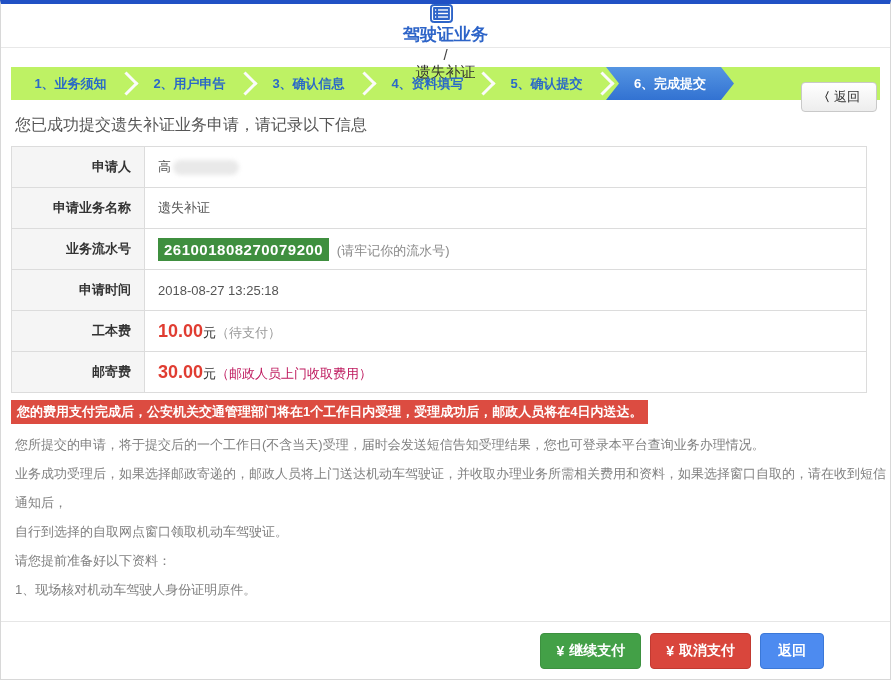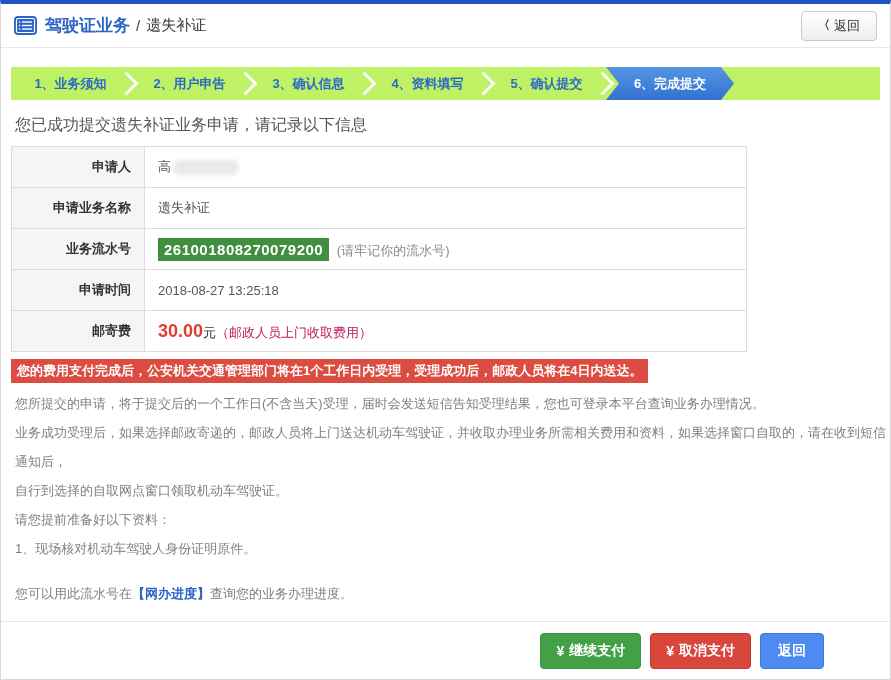--- a/index.html
+++ b/index.html
@@ -3,21 +3,21 @@
 <meta charset="utf-8">
 <style>
   * { margin:0; padding:0; box-sizing:border-box; }
   html,body { background:#fff; }
   body { width:891px; height:680px; font-family:"Liberation Sans","DejaVu Sans",sans-serif; }
   .page {
     position:relative; width:891px; height:680px; background:#fff;
     border:1px solid #d8d8d8; border-top:4px solid #2151c5; overflow:hidden;
   }
   
-  .header { height:44px; display:flex; align-items:center; padding:0 13px; border-bottom:1px solid #e8e8e8; }
+  .header { height:44px; display:flex; align-items:center; padding:0 13px; border-bottom:1px solid #e8e8e8;flex-direction:column; }
   .hicon { width:23px; height:19px; margin-right:8px; flex:0 0 auto; }
   .title-primary { color:#2d64c8; font-size:17px; font-weight:bold; }
   .title-sep { color:#444; font-size:15px; margin:0 6px; }
   .title-secondary { color:#333; font-size:15px; }
   .back-btn {
     margin-left:auto; cursor:pointer; font-size:13px; color:#333;
     background:linear-gradient(#ffffff,#ededed); border:1px solid #c9c9c9; border-radius:4px;
     padding:5px 16px; display:flex; align-items:center; gap:4px;
   }
   .back-chevron { font-size:12px; font-weight:bold; color:#222; }
@@ -31,21 +31,21 @@
     content:""; position:absolute; right:-5px; top:8px; width:14px; height:14px;
     transform:rotate(45deg); border-top:3px solid #fbfbfb; border-right:3px solid #fbfbfb;
   }
   .step.active {
     width:128px; color:#fff; background:linear-gradient(#5595e2,#3272d2);
     clip-path:polygon(0 0, calc(100% - 13px) 0, 100% 50%, calc(100% - 13px) 100%, 0 100%, 13px 50%);
   }
   
   .success-msg { margin:15px 0 10px 14px; font-size:16px; color:#555; }
   
-  table.info { width:736px; margin:0 0 0 10px; border-collapse:collapse; }
+  table.info { width:856px; margin:0 0 0 10px; border-collapse:collapse; }
   table.info td { border:1px solid #dcdcdc; height:41px; font-size:13px; vertical-align:middle; }
   td.lbl { width:133px; background:#f5f5f5; text-align:right; padding-right:13px; color:#333; font-weight:bold; }
   td.val { padding-left:13px; color:#555; background:#fff; }
   .redacted { display:inline-block; vertical-align:middle; width:66px; height:15px; margin-left:2px;
               background:#e9e9e9; border-radius:8px; filter:blur(2px); }
   .serial-badge { display:inline-block; background:#3f8f3f; color:#fff; font-weight:bold;
                   font-size:15px; padding:3px 6px; letter-spacing:0.5px; }
   .serial-note { color:#8a8a8a; margin-left:4px; }
   .amount { color:#e03c31; font-weight:bold; font-size:18px; }
   .unit { color:#333; font-size:13px; }
@@ -122,20 +122,26 @@
       <td class="val">
         <span class="serial-badge">261001808270079200</span>
         <span class="serial-note">(请牢记你的流水号)</span>
       </td>
     </tr>
     <tr>
       <td class="lbl">申请时间</td>
       <td class="val">2018-08-27 13:25:18</td>
     </tr>
     <tr>
+      <td class="lbl">工本费</td>
+      <td class="val">
+        <span class="amount">10.00</span><span class="unit">元</span><span class="note-gray">（待支付）</span>
+      </td>
+    </tr>
+    <tr>
       <td class="lbl">邮寄费</td>
       <td class="val">
         <span class="amount">30.00</span><span class="unit">元</span><span class="note-red">（邮政人员上门收取费用）</span>
       </td>
     </tr>
   </tbody>
     </table>
 
   <div class="alert-wrap">
     <span class="alert-banner">您的费用支付完成后，公安机关交通管理部门将在1个工作日内受理，受理成功后，邮政人员将在4日内送达。</span>

